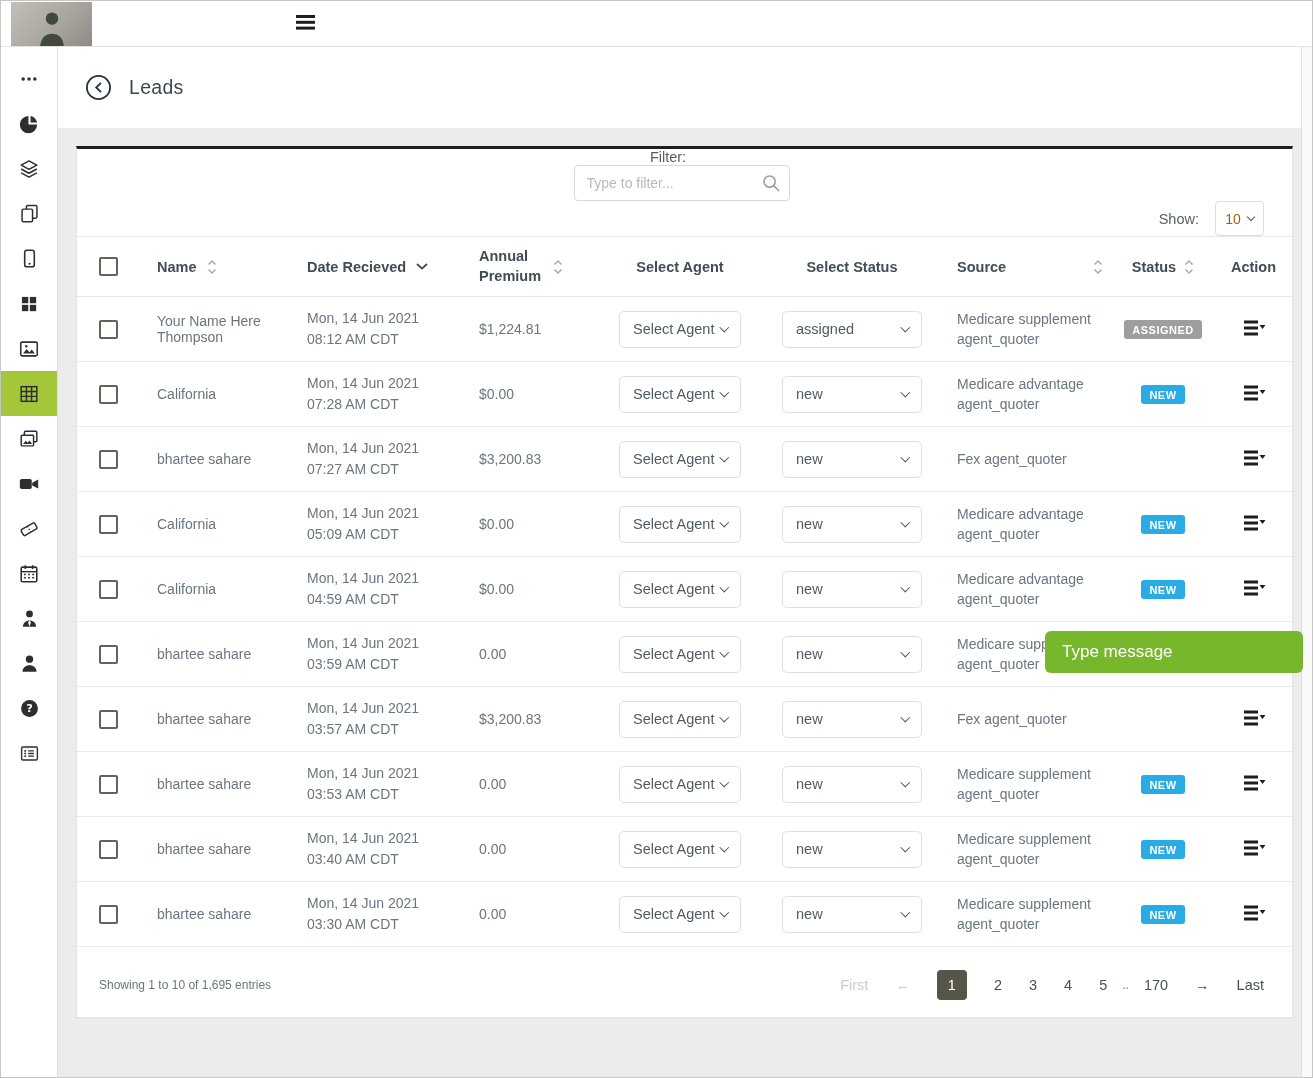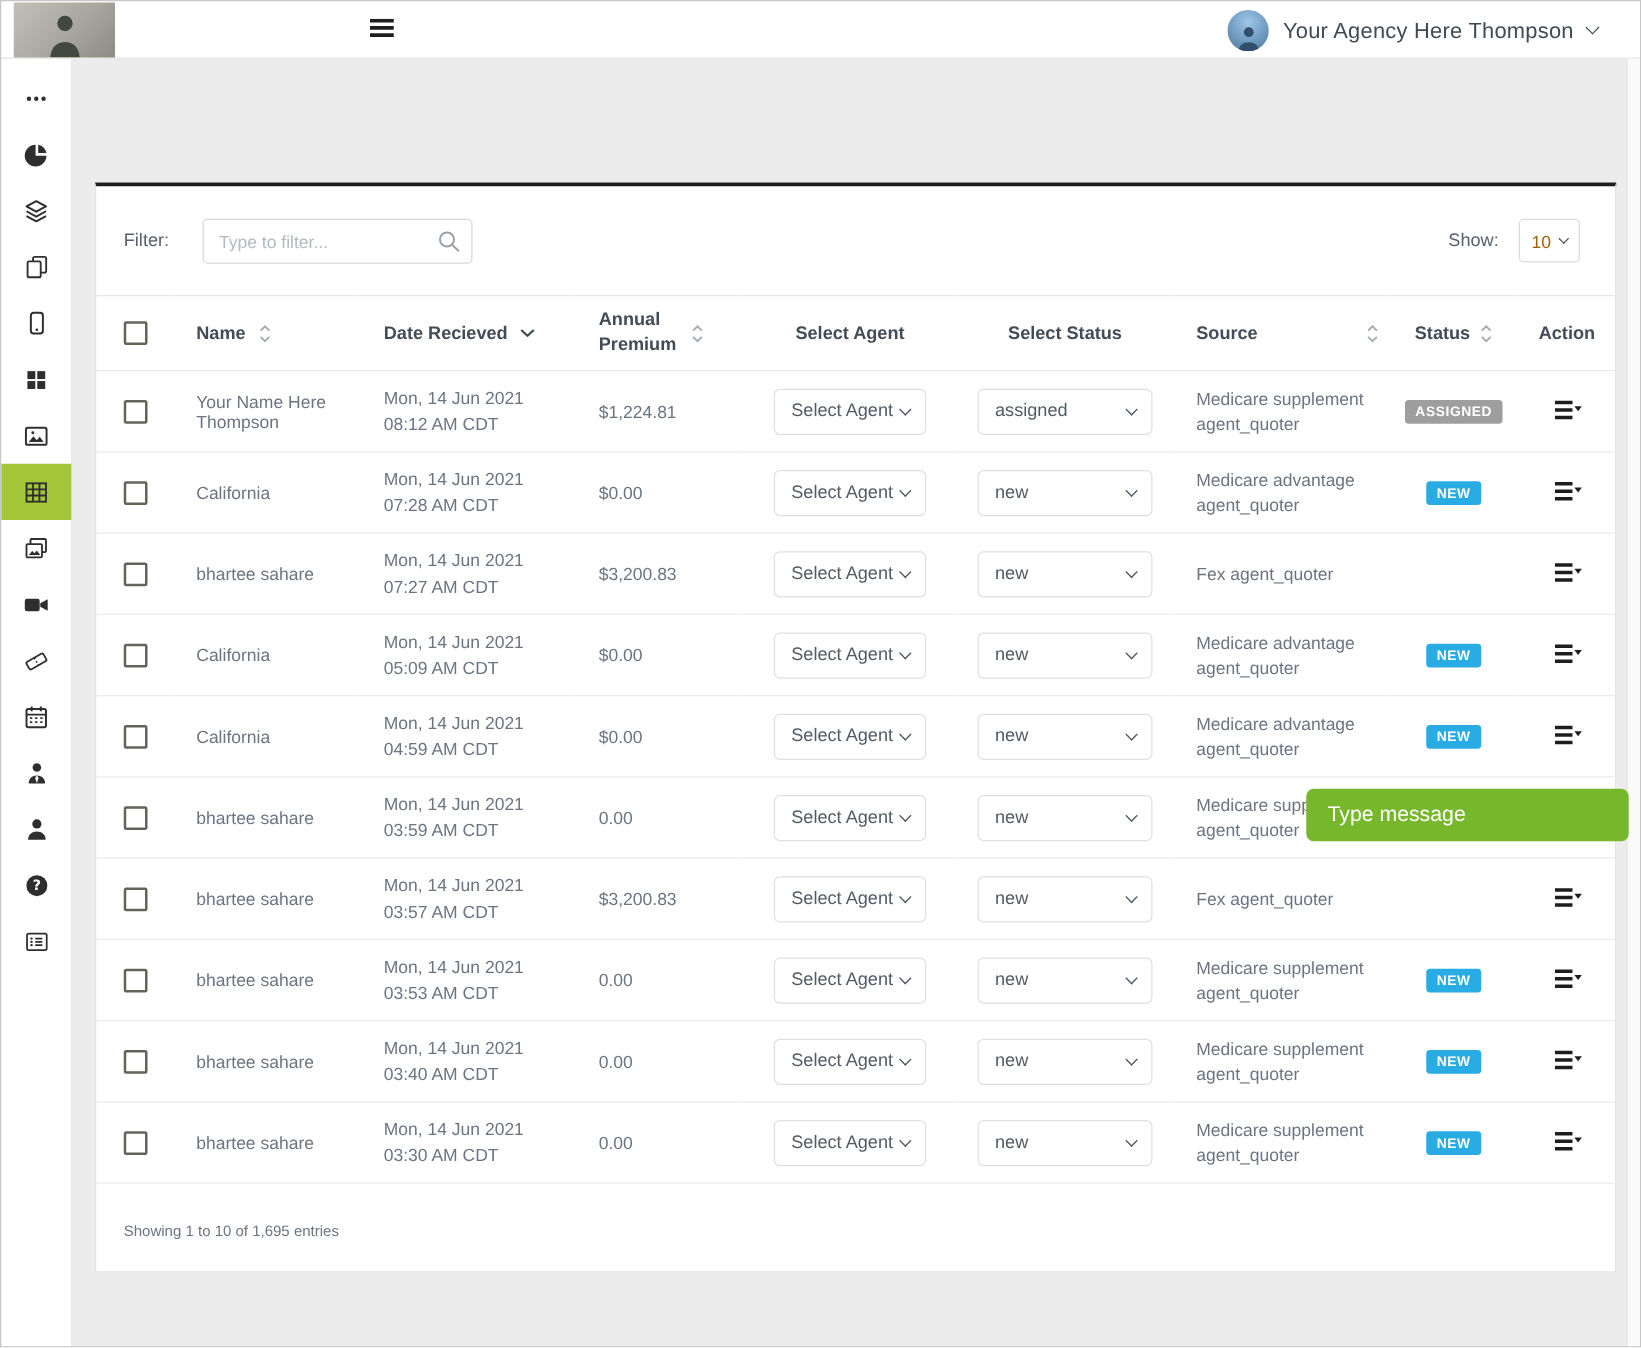--- a/index.html
+++ b/index.html
@@ -36,21 +36,21 @@
   .pagehead-inner { display: flex; align-items: center; gap: 17px; padding: 27px 0 0 27px; }
   .back-btn { background: none; border: none; cursor: pointer; line-height: 0; }
   .page-title { font-size: 19.5px; font-weight: 500; color: #3d4852; letter-spacing: .3px; }
 
   
   .content { position: absolute; left: 57px; top: 127px; right: 0; bottom: 0; background: #ececec; }
   .card { position: absolute; left: 18px; top: 18px; width: 1217px; height: 872px; background: #fff;
           border: 1px solid #e3e3e3; border-top: 3px solid #1e1e1e; }
 
   
-  .filterbar { height: 87px; display: flex; align-items: center; padding: 0 28px 0 22px; }
+  .filterbar { height: 87px; display: flex; align-items: center; padding: 0 28px 0 22px; flex-direction: column; }
   .filter-label { font-size: 14.5px; color: #57606a; margin-right: 27px; }
   .filter-input-wrap { position: relative; }
   .filter-input { width: 216px; height: 36px; border: 1px solid #d8d8d8; border-radius: 4px;
                   padding: 0 34px 0 12px; font-size: 14px; color: #57606a; font-family: inherit; outline: none; }
   .filter-input::placeholder { color: #b3bac0; }
   .search-ic { position: absolute; right: 9px; top: 8px; pointer-events: none; }
   .show-group { margin-left: auto; display: flex; align-items: center; gap: 16px; }
   .show-label { font-size: 14.5px; color: #57606a; }
   .show-select { width: 49px; height: 35px; border: 1px solid #dcdcdc; border-radius: 4px; background: #fff;
                  display: flex; align-items: center; justify-content: center; gap: 7px; font-size: 14px;
@@ -122,30 +122,20 @@
         <path d="M5.5 22c.4-4.6 3-6.8 6.5-6.8s6.1 2.2 6.5 6.8z" fill="#43483f"></path>
       </svg>
     </div>
     <button class="hamburger">
       <svg width="20" height="15" viewBox="0 0 20 15">
         <rect x="0" y="0" width="19" height="3" fill="#1e1e1e"></rect>
         <rect x="0" y="5.8" width="19" height="3" fill="#1e1e1e"></rect>
         <rect x="0" y="11.6" width="19" height="3" fill="#1e1e1e"></rect>
       </svg>
     </button>
-    <div class="user">
-      <div class="avatar">
-        <svg width="26" height="24" viewBox="0 0 24 22">
-          <circle cx="12" cy="8" r="3.6" fill="#31506b"></circle>
-          <path d="M4.5 22c.4-4.6 3.2-6.6 7.5-6.6s7.1 2 7.5 6.6z" fill="#31506b"></path>
-        </svg>
-      </div>
-      <span class="user-name">Your Agency Here Thompson</span>
-      <span class="chev"></span>
-    </div>
   </header>
 
   <aside class="sidebar">
     <div class="side-item">
       <svg width="20" height="20" viewBox="0 0 24 24">
         <circle cx="5" cy="12" r="2.1" fill="#2e2e2e"></circle>
           <circle cx="12" cy="12" r="2.1" fill="#2e2e2e"></circle>
           <circle cx="19" cy="12" r="2.1" fill="#2e2e2e"></circle>
       </svg>
     </div>
@@ -245,20 +235,31 @@
     </div>
     <div class="side-item">
       <svg width="21" height="21" viewBox="0 0 24 24">
         <rect x="3" y="4.5" width="18" height="15" rx="1.5" fill="none" stroke="#2e2e2e" stroke-width="1.6"></rect>
         <path d="M7 9h.2M7 12h.2M7 15h.2" stroke="#2e2e2e" stroke-width="2.1" stroke-linecap="round"></path>
         <path d="M10.5 9H17M10.5 12H17M10.5 15H17" stroke="#2e2e2e" stroke-width="1.5"></path>
       </svg>
     </div>
   </aside>
 
+  <div class="pagehead">
+    <div class="pagehead-inner">
+      <button class="back-btn">
+        <svg width="27" height="27" viewBox="0 0 27 27">
+          <circle cx="13.5" cy="13.5" r="11.6" fill="none" stroke="#22303a" stroke-width="1.8"></circle>
+          <path d="M16 8.8L11.2 13.5l4.8 4.7" fill="none" stroke="#22303a" stroke-width="1.8"></path>
+        </svg>
+      </button>
+      <h1 class="page-title">Leads</h1>
+    </div>
+  </div>
 
   <main class="content">
     <div class="card">
 
       <div class="filterbar">
         <span class="filter-label">Filter:</span>
         <span class="filter-input-wrap">
           <input class="filter-input" type="text" placeholder="Type to filter..." style="">
           <svg class="search-ic" width="20" height="20" viewBox="0 0 20 20">
             <circle cx="8.6" cy="8.6" r="5.6" fill="none" stroke="#98a0a8" stroke-width="1.6"></circle>
@@ -612,20 +613,33 @@
                     <path d="M2 3h14M2 9h14M2 15h14" stroke="#1e1e1e" stroke-width="2.8"></path>
                     <path d="M17.5 6h6l-3 4z" fill="#1e1e1e"></path>
                   </svg></button></td>
           </tr>
 
         </tbody>
       </table>
 
       <div class="pagerow">
         <span class="summary">Showing 1 to 10 of 1,695 entries</span>
+        <div class="pager">
+          <span class="pg pg-disabled">First</span>
+          <span class="pg pg-disabled">←</span>
+          <button class="pg-active">1</button>
+          <button class="pg">2</button>
+          <button class="pg">3</button>
+          <button class="pg">4</button>
+          <button class="pg">5</button>
+          <span class="pg-dots">..</span>
+          <button class="pg">170</button>
+          <button class="pg">→</button>
+          <button class="pg">Last</button>
+        </div>
       </div>
     </div>
 
   </main>
 
   <button class="toast">Type message</button>
 
   <div class="scroll-track"></div>
 
 </div>

